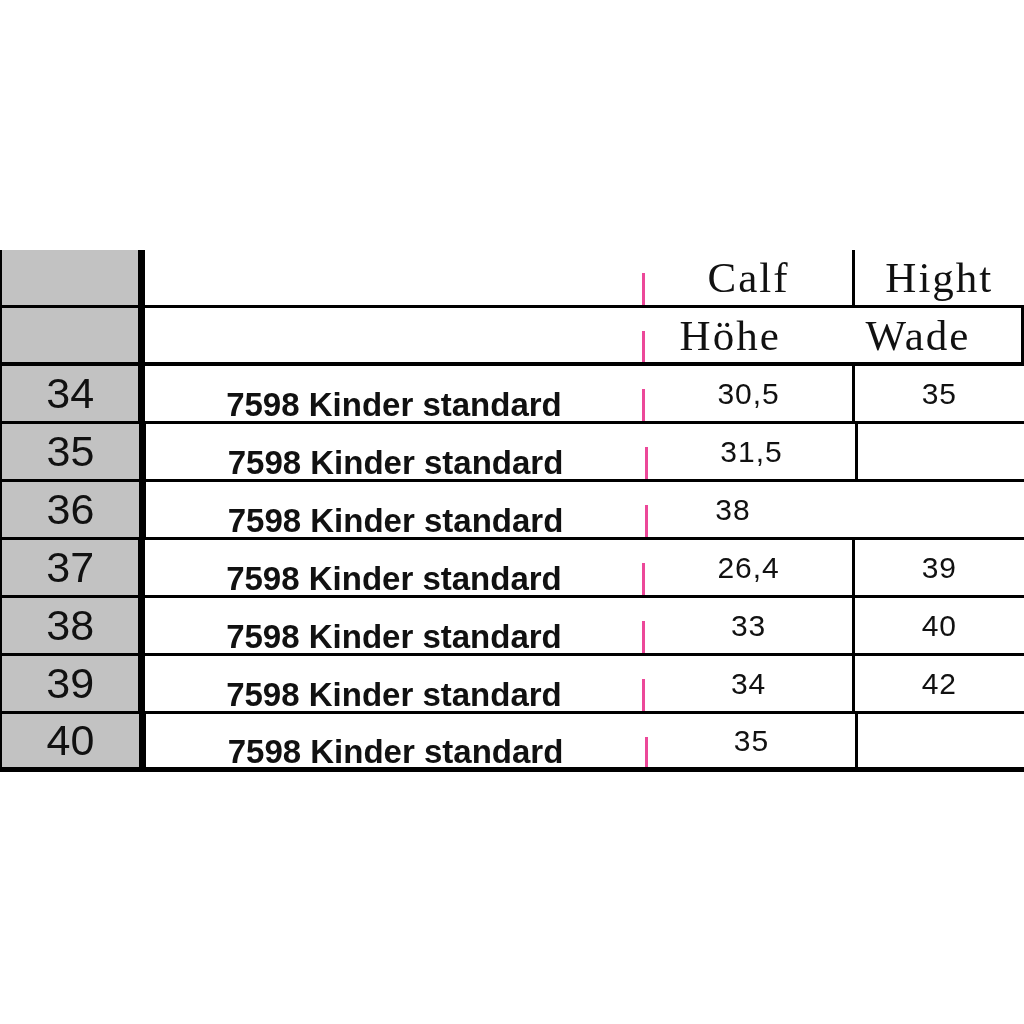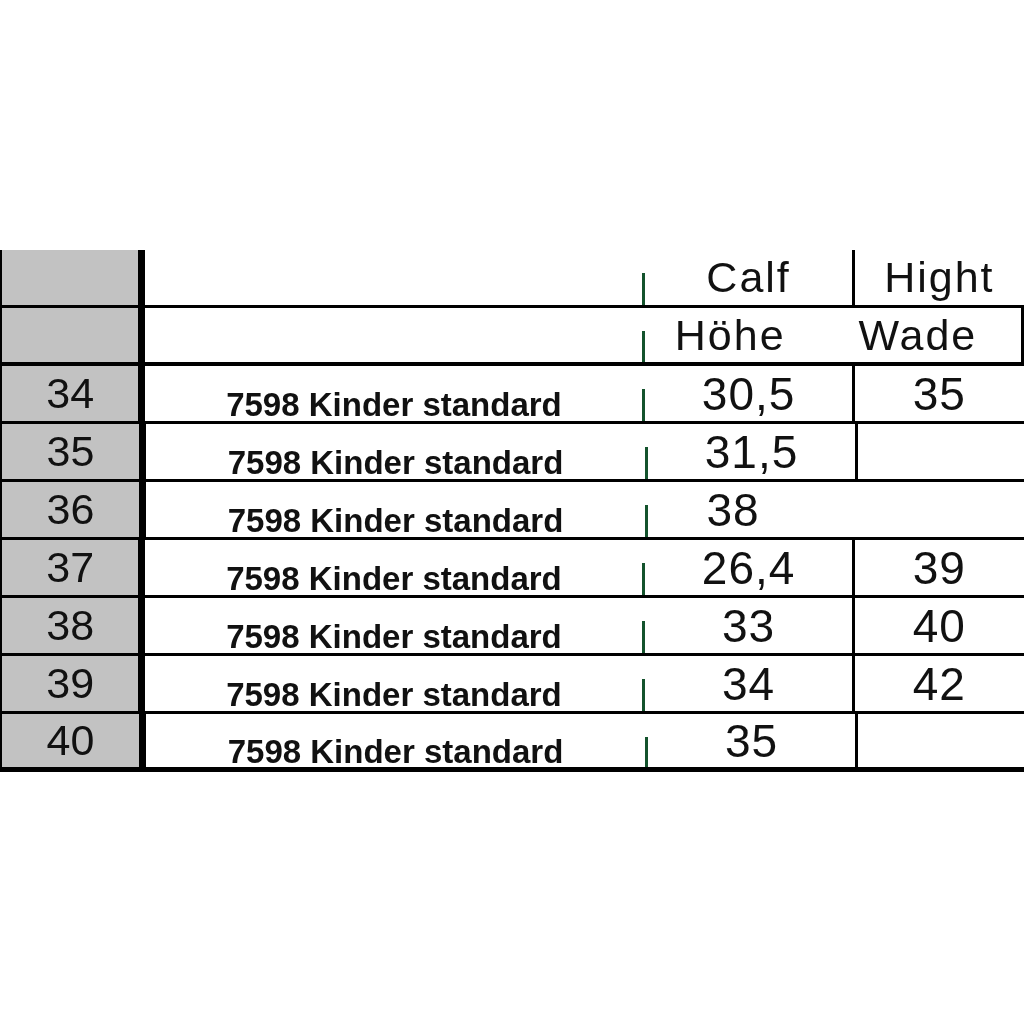--- a/index.html
+++ b/index.html
@@ -43,43 +43,44 @@
     overflow: hidden;
   }
   .c-size {
     width: 146px;
     background: #c2c2c2;
     border-left: 2px solid #000000;
     border-right: 7px solid #000000;
   }
   .c-product {
     width: 502px;
-    border-right: 3px solid #14532d;
+    border-right: 3px solid #ec4899;
     margin-top: 23px;
   }
   .c-calf {
     width: 210px;
     border-right: 3px solid #000000;
   }
   .c-height {
     width: 170px;
   }
   .header-text {
     font-size: 43px;
     letter-spacing: 2px;
+    font-family: Liberation Serif, serif;
   }
   .size-num {
     font-size: 43px;
   }
   .product-name {
     font-weight: bold;
     font-size: 33px;
   }
   .value-num {
-    font-size: 46px;
+    font-size: 30px;
     letter-spacing: 1px;
   }
 </style>
 </head>
 <body>
 
 <div class="size-table" id="size-table">
 
   <div class="row">
     <div class="cell c-size"></div>

